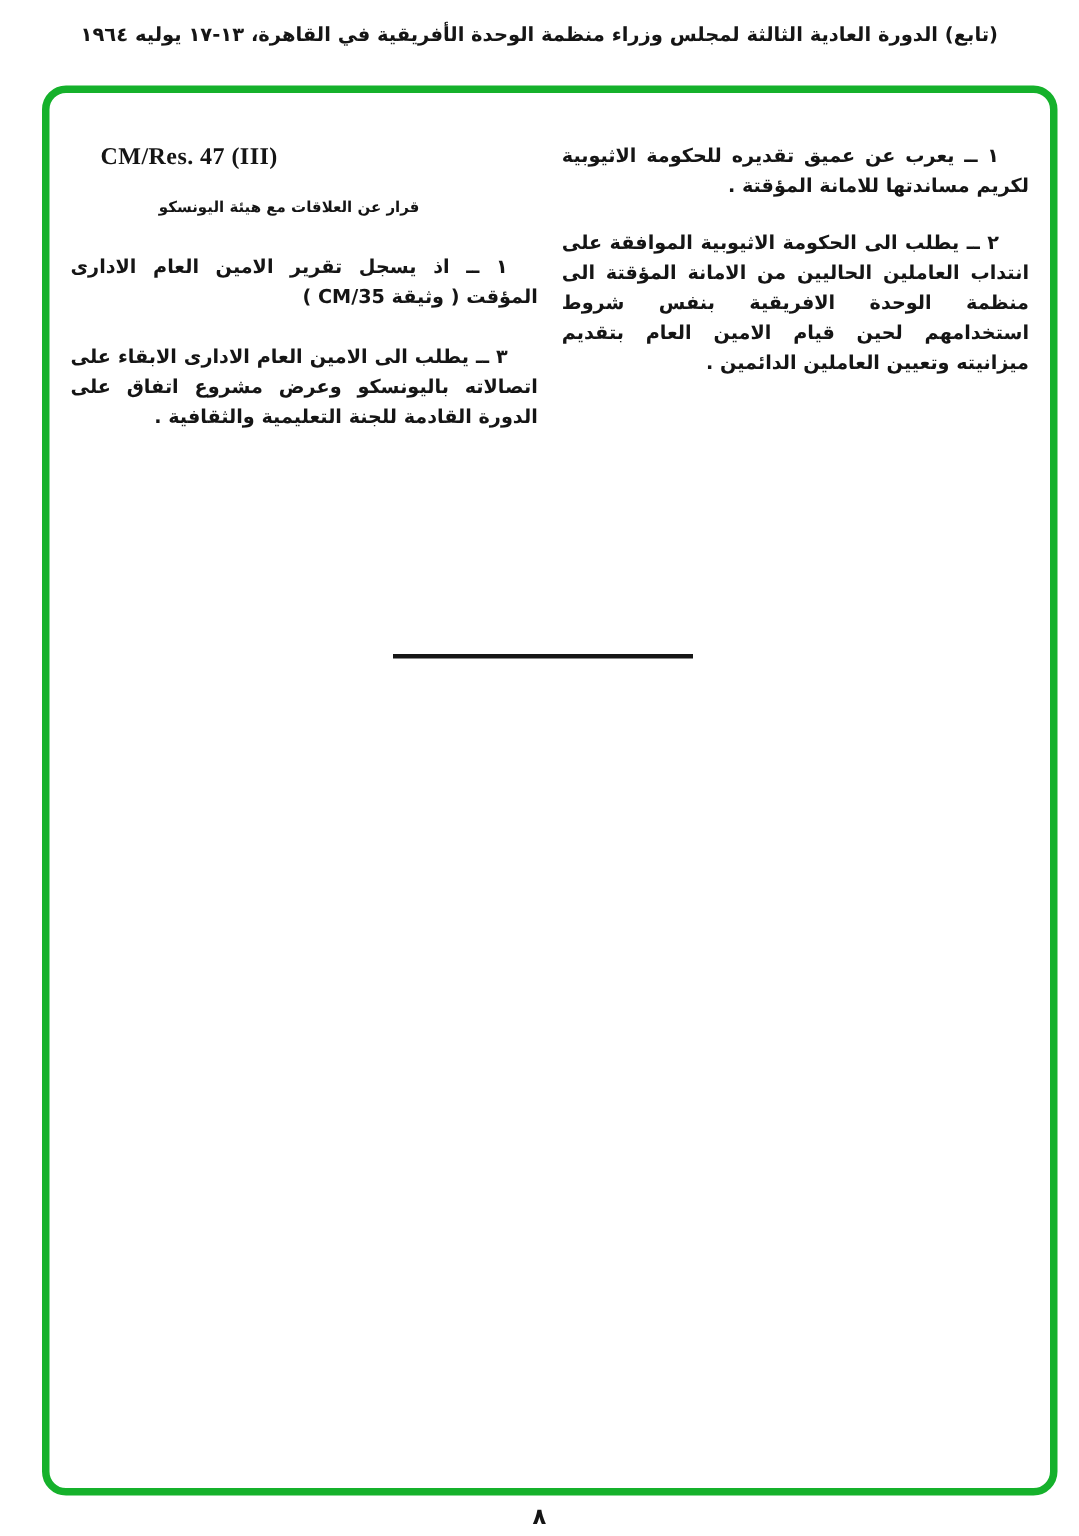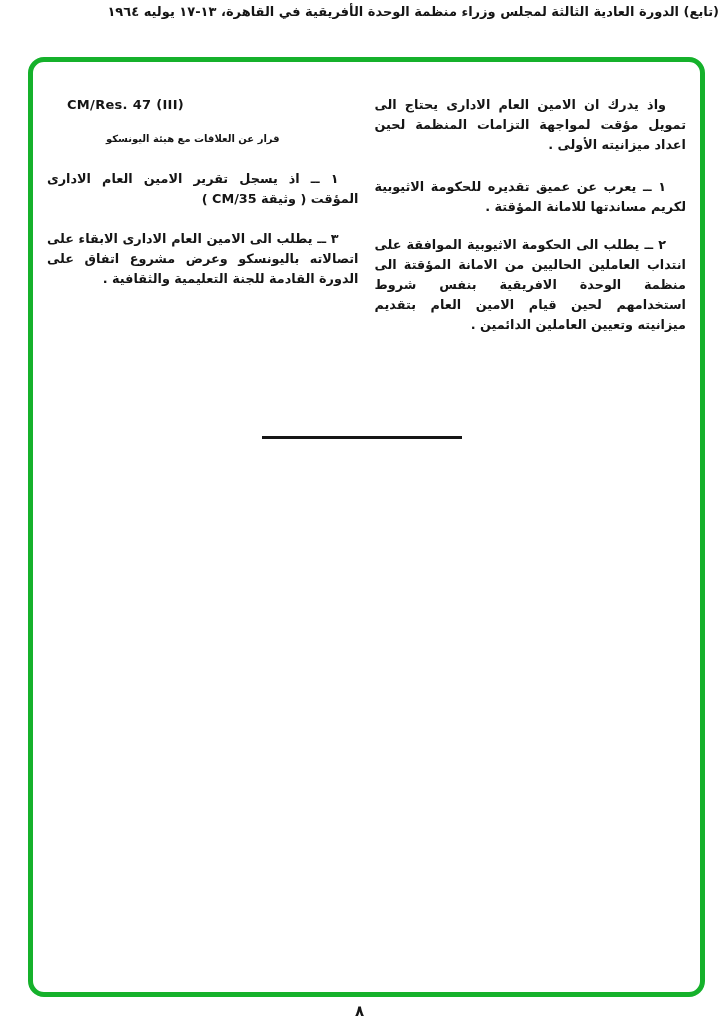--- a/index.html
+++ b/index.html
@@ -7,22 +7,22 @@
   body {
     width:719px; height:1024px;
     position:relative; overflow:hidden;
     font-family:"DejaVu Sans", sans-serif;
     color:#151515;
     -webkit-font-smoothing:none;
   }
 
   
   .page-header {
-    position:absolute; top:0; left:0; width:719px;
-    direction:rtl;
+    position:absolute; top:12px; left:0; width:719px;
+    text-align:center; direction:rtl;
   }
   .hdr-line1 {
     margin-top:4px;
     font-size:13px; font-weight:bold;
     letter-spacing:0.2px;
   }
   .hdr-line2 {
     margin-top:10px;
     font-size:9.5px; font-weight:bold;
   }
@@ -54,24 +54,25 @@
   }
   .col p { text-indent:20px; }
 
   
   .col-right .intro { margin-bottom:22px; }
   .col-right .item { margin-bottom:18px; }
 
   
   .res-ref {
     direction:ltr; text-align:left;
-    font-size:13px; font-weight:bold;
+    font-size:16px; font-weight:bold;
     letter-spacing:0.3px;
     margin-bottom:14px;
     text-indent:0;
+    font-family:Liberation Serif, serif;
   }
   .col-title {
     text-align:center; text-indent:0;
     font-size:10px; font-weight:bold;
     margin-bottom:20px;
   }
   .col-left .intro { margin-bottom:24px; }
   .col-left .item { margin-bottom:20px; }
 
   
@@ -93,21 +94,20 @@
 
 <div class="page-header">
   <div class="hdr-line1">(تابع)  الدورة العادية الثالثة لمجلس وزراء منظمة الوحدة الأفريقية في القاهرة، ١٣-١٧ يوليه ١٩٦٤</div>
 </div>
 
 <div class="doc-frame"></div>
 
 <div class="columns">
 
   <div class="col col-right">
-    <p class="intro">واذ يدرك ان الامين العام الادارى يحتاج الى تمويل مؤقت لمواجهة التزامات المنظمة لحين اعداد ميزانيته الأولى .</p>
     <p class="item">١ ــ يعرب عن عميق تقديره للحكومة الاثيوبية لكريم مساندتها للامانة المؤقتة .</p>
     <p class="item">٢ ــ يطلب الى الحكومة الاثيوبية الموافقة على انتداب العاملين الحاليين من الامانة المؤقتة الى منظمة الوحدة الافريقية بنفس شروط استخدامهم لحين قيام الامين العام بتقديم ميزانيته وتعيين العاملين الدائمين .</p>
   </div>
 
   <div class="col col-left">
     <p class="res-ref">CM/Res. 47 (III)</p>
     <p class="col-title">قرار عن العلاقات مع هيئة اليونسكو</p>
     <p class="item">١ ــ اذ يسجل تقرير الامين العام الادارى المؤقت ( وثيقة CM/35 )</p>
     <p class="item">٣ ــ يطلب الى الامين العام الادارى الابقاء على اتصالاته باليونسكو وعرض مشروع اتفاق على الدورة القادمة للجنة التعليمية والثقافية .</p>
   </div>

